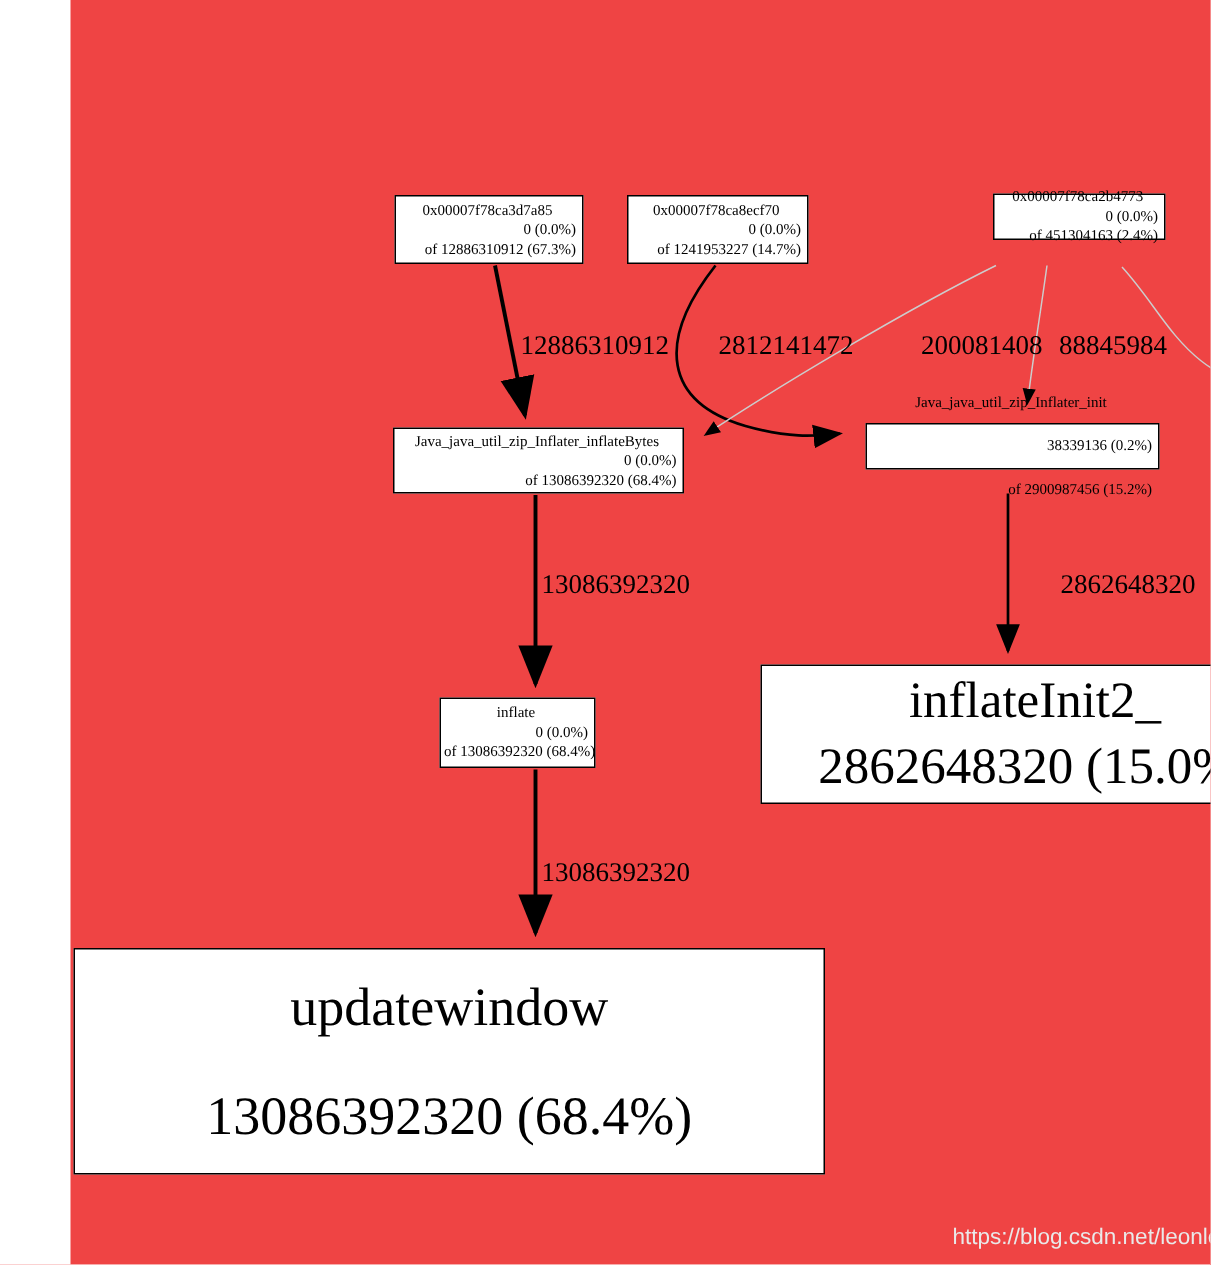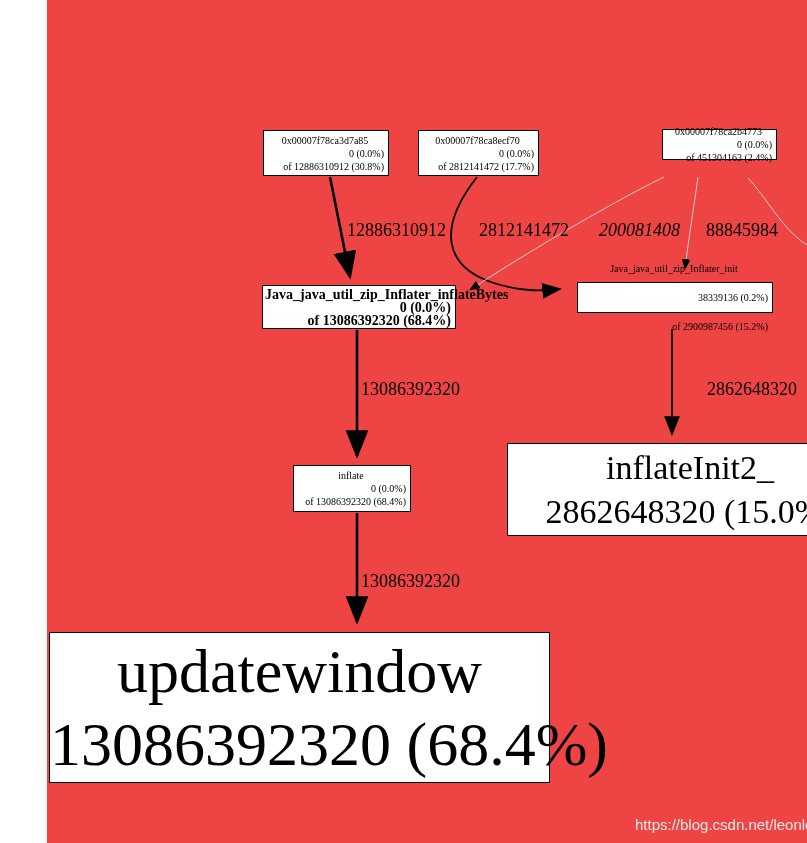--- a/index.html
+++ b/index.html
@@ -12,24 +12,24 @@
   }
   .edges-layer { position:absolute; left:0; top:0; width:807px; height:843px; }
   .node {
     position:absolute; background:#fff; border:1px solid #000;
     box-sizing:border-box; display:flex; flex-direction:column;
     justify-content:center; white-space:nowrap;
   }
   .node-small { font-size:10px; line-height:13px; padding:2px 4px 2px 2px; }
   .node-small .l1 { text-align:center; }
   .node-small .l2, .node-small .l3 { text-align:right; }
-  .node-tiny-label { font-size:14px;font-weight:bold; }
+  .node-tiny-label { font-size:10px; }
   .node-big { text-align:center; }
   .node-init2 { font-size:34px; line-height:44px;padding-left:34px; }
-  .node-update { font-size:62px; line-height:73px; }
+  .node-update { font-size:36px; line-height:73px; }
   .edge-label {
     position:absolute; font-size:18px; line-height:20px;
     white-space:nowrap; color:#000;
   }
   .watermark {
     position:absolute; left:588px; top:816px; width:210px;
     font-family:"Liberation Sans","DejaVu Sans",sans-serif;
     font-size:15px; color:#e9e9e9; white-space:nowrap;
   }
 </style>
@@ -58,66 +58,66 @@
     <path d="M310,330 L310,456" stroke="#000" stroke-width="2.6" fill="none" marker-end="url(#arrow)"></path>
 
     <path d="M625,329 L625,434" stroke="#000" stroke-width="1.8" fill="none" marker-end="url(#arrow)"></path>
 
     <path d="M310,513 L310,622" stroke="#000" stroke-width="2.6" fill="none" marker-end="url(#arrow)"></path>
   </svg>
 
   <div class="node node-small" style="left:216px; top:130px; width:126px; height:46px;">
     <div class="l1">0x00007f78ca3d7a85</div>
     <div class="l2">0 (0.0%)</div>
-    <div class="l3">of 12886310912 (30.8%)</div>
+    <div class="l3">of 12886310912 (67.3%)</div>
   </div>
 
   <div class="node node-small" style="left:371px; top:130px; width:121px; height:46px;">
     <div class="l1">0x00007f78ca8ecf70</div>
     <div class="l2">0 (0.0%)</div>
-    <div class="l3">of 2812141472 (17.7%)</div>
+    <div class="l3">of 1241953227 (14.7%)</div>
   </div>
 
   <div class="node node-small" style="left:615px; top:129px; width:115px; height:31px;">
     <div class="l1">0x00007f78ca2b4773</div>
     <div class="l2">0 (0.0%)</div>
     <div class="l3">of 451304163 (2.4%)</div>
   </div>
 
   <div class="node node-small node-tiny-label" style="left:215px; top:285px; width:194px; height:44px;">
     <div class="l1">Java_java_util_zip_Inflater_inflateBytes</div>
     <div class="l2">0 (0.0%)</div>
     <div class="l3">of 13086392320 (68.4%)</div>
   </div>
 
   <div class="node node-small" style="left:530px; top:282px; width:196px; height:31px;gap:16px;">
     <div class="l1">Java_java_util_zip_Inflater_init</div>
     <div class="l2">38339136 (0.2%)</div>
     <div class="l3">of 2900987456 (15.2%)</div>
   </div>
 
-  <div class="node node-small" style="left:246px; top:465px; width:118px; height:47px;">
+  <div class="node node-small" style="left:246px; top:465px; width:104px; height:47px;">
     <div class="l1">inflate</div>
     <div class="l2">0 (0.0%)</div>
     <div class="l3">of 13086392320 (68.4%)</div>
   </div>
 
   <div class="node node-big node-init2" style="left:460px; top:443px; width:332px; height:93px;">
     <div>inflateInit2_</div>
     <div>2862648320 (15.0%)</div>
   </div>
 
   <div class="node node-big node-update" style="left:2px; top:632px; width:501px; height:151px;">
     <div>updatewindow</div>
     <div>13086392320 (68.4%)</div>
   </div>
 
   <div class="edge-label" style="left:300px; top:220px;">12886310912</div>
   <div class="edge-label" style="left:432px; top:220px;">2812141472</div>
-  <div class="edge-label" style="left:552px; top:220px;font-style:italic;">200081408</div>
+  <div class="edge-label" style="left:567px; top:220px;">200081408</div>
   <div class="edge-label" style="left:659px; top:220px;">88845984</div>
   <div class="edge-label" style="left:776px; top:220px;">5888</div>
   <div class="edge-label" style="left:314px; top:379px;">13086392320</div>
   <div class="edge-label" style="left:660px; top:379px;">2862648320</div>
   <div class="edge-label" style="left:314px; top:571px;">13086392320</div>
 
   <div class="watermark">https://blog.csdn.net/leonleow</div>
 
 </div>
 

